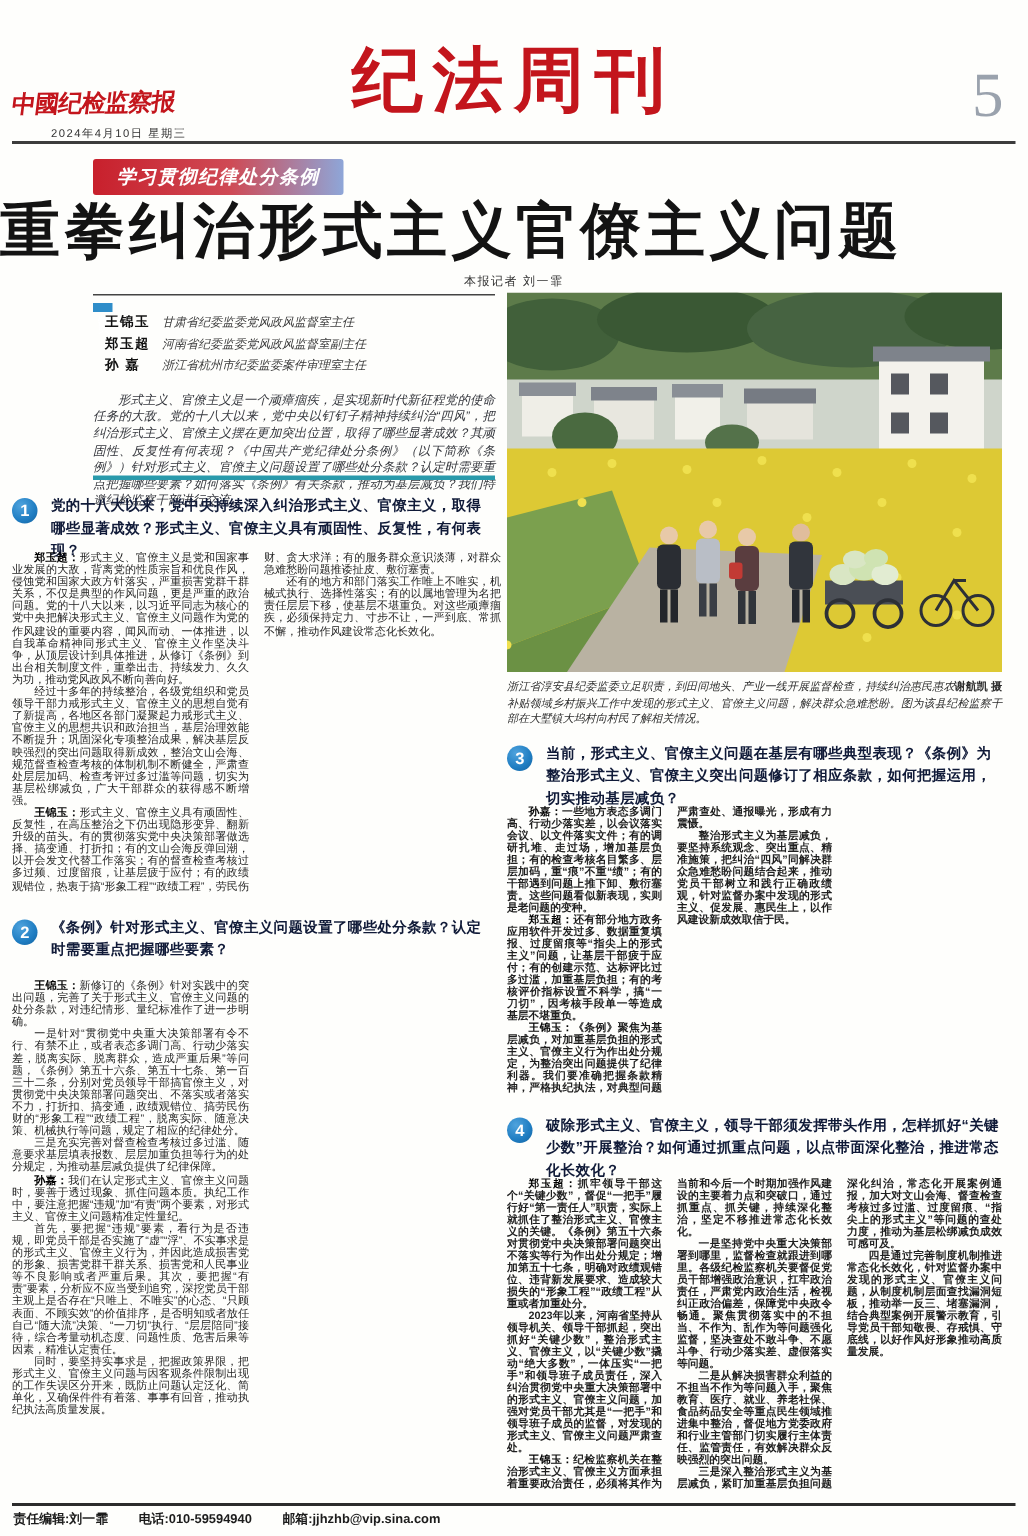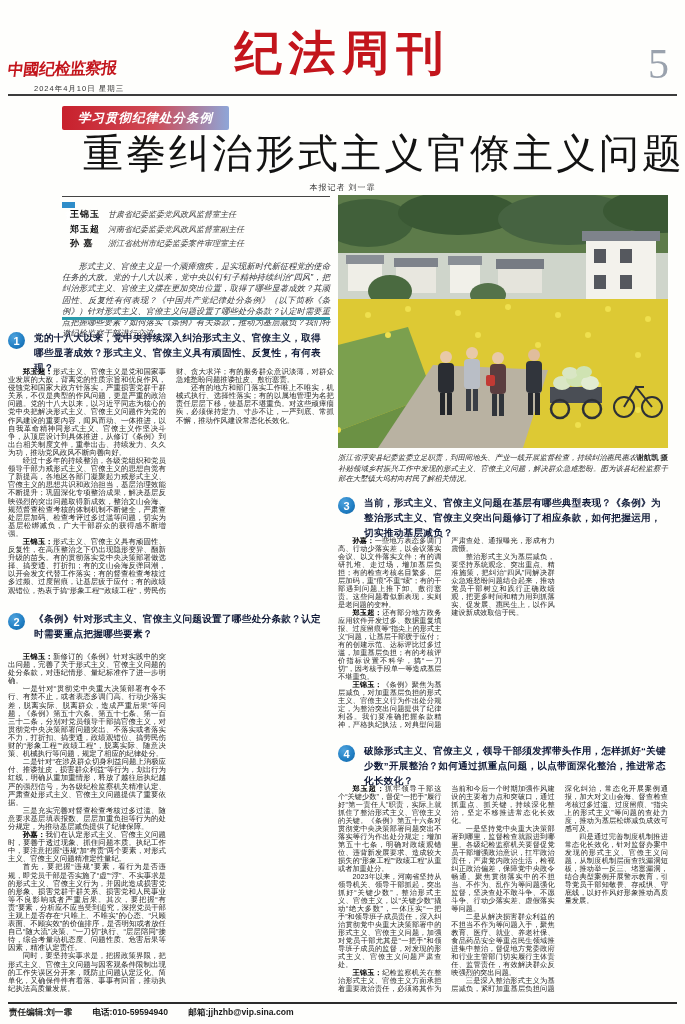--- a/index.html
+++ b/index.html
@@ -17,22 +17,22 @@
   .paper-date { position:absolute; top:84px; left:34px; font-size:7.5px; color:#333; letter-spacing:1px; }
   .page-number { position:absolute; top:40px; right:16px; font-size:42px; color:#9aa2ad;
     font-family:"Liberation Serif","DejaVu Serif",serif; }
   .header-rule { position:absolute; top:94px; left:8px; right:8px; height:2px; background:#3c3c3c; }
 
   
   .series-banner { position:absolute; top:106px; left:62px; height:20px; padding:12px 16px;
     display:flex; align-items:center; color:#fff; font-weight:bold; font-size:12.5px; letter-spacing:1px;
     font-style:italic; background:linear-gradient(90deg,#c8202c 0%,#cf4a55 55%,#8ea6d8 100%);
     border-radius:2px; }
-  .headline { position:absolute; top:126px; left:0; width:100%; text-align:right;
-    font-family:"Liberation Serif","DejaVu Serif",serif; font-weight:400; font-size:40px;
+  .headline { position:absolute; top:126px; left:0; width:100%; text-align:left;
+    font-family:"Liberation Serif","DejaVu Serif",serif; font-weight:700; font-size:40px;
     letter-spacing:3px; color:#131313; }
   .byline { position:absolute; top:182px; left:0; width:100%; text-align:center; font-size:8px; color:#333; letter-spacing:1px; }
 
   
   .guest-rule { position:absolute; top:196px; left:62px; width:268px; height:1px; background:#444; }
   .guest-box { position:absolute; top:202px; left:62px; width:268px; display:flex;flex-direction:column; }
   .guest-label { width:13px; background:#2f8dc9; color:#fff; font-size:8.5px; line-height:11px;
     writing-mode:vertical-rl; text-orientation:upright; text-align:center; padding:1px 0; letter-spacing:1px; }
   .guest-rows { flex:1; padding-left:8px; }
   .guest-row { display:flex; align-items:baseline; height:14.5px; }
@@ -55,21 +55,21 @@
   .section-head { position:absolute; display:flex; }
   .q-circle { width:17px; height:17px; border-radius:50%; flex:0 0 17px; margin-top:2px;
     background:radial-gradient(circle at 35% 30%, #4fa3dd, #1f7dc2 60%, #15619c);
     color:#fff; font-weight:bold; font-size:11px; display:flex; align-items:center; justify-content:center; }
   .q-text { margin-left:9px; font-weight:bold; font-size:9.6px; line-height:15px; color:#101a38; letter-spacing:0.3px; }
   .section-body { position:absolute; overflow:hidden; column-gap:10px; column-fill:auto;
     font-size:7.4px; line-height:8.1px; text-align:justify; color:#1f1f1f; }
   .section-body p { text-indent:2em; }
   .section-body b { color:#000; }
   .cols-2 { column-count:2; }
-  .cols-3 { column-count:3; font-size:7.2px; line-height:8px; }
+  .cols-3 { column-count:3; font-size:7.2px; line-height:8px;font-weight:bold; }
 
   .s1-head { top:330px; left:8px; width:318px; }
   .s1-body { top:368px; left:8px; width:326px; height:236px; }
   .s2-head { top:611px; left:8px; width:318px; }
   .s2-body { top:653px; left:8px; width:326px; height:347px; }
   .s3-head { top:495px; left:338px; width:330px; }
   .s3-body { top:537px; left:338px; width:330px; height:203px; }
   .s4-head { top:743px; left:338px; width:330px; }
   .s4-body { top:785px; left:338px; width:330px; height:215px; }
 
@@ -215,36 +215,35 @@
       <p>还有的地方和部门落实工作唯上不唯实，机械式执行、选择性落实；有的以属地管理为名把责任层层下移，使基层不堪重负。对这些顽瘴痼疾，必须保持定力、寸步不让，一严到底、常抓不懈，推动作风建设常态化长效化。</p>
     </div>
 
   <div class="section-head s2-head">
     <div class="q-circle">2</div>
     <div class="q-text">《条例》针对形式主义、官僚主义问题设置了哪些处分条款？认定时需要重点把握哪些要素？</div>
   </div>
   <div class="section-body cols-2 s2-body">
       <p><b>王锦玉：</b>新修订的《条例》针对实践中的突出问题，完善了关于形式主义、官僚主义问题的处分条款，对违纪情形、量纪标准作了进一步明确。</p>
       <p>一是针对“贯彻党中央重大决策部署有令不行、有禁不止，或者表态多调门高、行动少落实差，脱离实际、脱离群众，造成严重后果”等问题，《条例》第五十六条、第五十七条、第一百三十二条，分别对党员领导干部搞官僚主义，对贯彻党中央决策部署问题突出、不落实或者落实不力，打折扣、搞变通，政绩观错位、搞劳民伤财的“形象工程”“政绩工程”，脱离实际、随意决策、机械执行等问题，规定了相应的纪律处分。</p>
-      <p>二是针对“在涉及群众切身利益问题上消极应付、推诿扯皮，损害群众利益”等行为，划出行为红线，明确从重加重情形，释放了越往后执纪越严的强烈信号，为各级纪检监察机关精准认定、严肃查处形式主义、官僚主义问题提供了重要依据。</p>
       <p>三是充实完善对督查检查考核过多过滥、随意要求基层填表报数、层层加重负担等行为的处分规定，为推动基层减负提供了纪律保障。</p>
       <p><b>孙嘉：</b>我们在认定形式主义、官僚主义问题时，要善于透过现象、抓住问题本质。执纪工作中，要注意把握“违规”加“有责”两个要素，对形式主义、官僚主义问题精准定性量纪。</p>
       <p>首先，要把握“违规”要素，看行为是否违规，即党员干部是否实施了“虚”“浮”、不实事求是的形式主义、官僚主义行为，并因此造成损害党的形象、损害党群干群关系、损害党和人民事业等不良影响或者严重后果。其次，要把握“有责”要素，分析应不应当受到追究，深挖党员干部主观上是否存在“只唯上、不唯实”的心态、“只顾表面、不顾实效”的价值排序，是否明知或者放任自己“随大流”决策、“一刀切”执行、“层层陪同”接待，综合考量动机态度、问题性质、危害后果等因素，精准认定责任。</p>
       <p>同时，要坚持实事求是，把握政策界限，把形式主义、官僚主义问题与因客观条件限制出现的工作失误区分开来，既防止问题认定泛化、简单化，又确保件件有着落、事事有回音，推动执纪执法高质量发展。</p>
     </div>
 
   <div class="section-head s3-head">
     <div class="q-circle">3</div>
     <div class="q-text">当前，形式主义、官僚主义问题在基层有哪些典型表现？《条例》为整治形式主义、官僚主义突出问题修订了相应条款，如何把握运用，切实推动基层减负？</div>
   </div>
   <div class="section-body cols-3 s3-body">
       <p><b>孙嘉：</b>一些地方表态多调门高、行动少落实差，以会议落实会议、以文件落实文件；有的调研扎堆、走过场，增加基层负担；有的检查考核名目繁多、层层加码，重“痕”不重“绩”；有的干部遇到问题上推下卸、敷衍塞责。这些问题看似新表现，实则是老问题的变种。</p>
       <p><b>郑玉超：</b>还有部分地方政务应用软件开发过多、数据重复填报、过度留痕等“指尖上的形式主义”问题，让基层干部疲于应付；有的创建示范、达标评比过多过滥，加重基层负担；有的考核评价指标设置不科学，搞“一刀切”，因考核手段单一等造成基层不堪重负。</p>
       <p><b>王锦玉：</b>《条例》聚焦为基层减负，对加重基层负担的形式主义、官僚主义行为作出处分规定，为整治突出问题提供了纪律利器。我们要准确把握条款精神，严格执纪执法，对典型问题严肃查处、通报曝光，形成有力震慑。</p>
-      <p>整治形式主义为基层减负，要坚持系统观念、突出重点、精准施策，把纠治“四风”同解决群众急难愁盼问题结合起来，推动党员干部树立和践行正确政绩观，把更多时间和精力用到抓落实、促发展、惠民生上，以作风建设新成效取信于民。</p>
+      <p>整治形式主义为基层减负，要坚持系统观念、突出重点、精准施策，把纠治“四风”同解决群众急难愁盼问题结合起来，推动党员干部树立和践行正确政绩观，针对监督办案中发现的形式主义、促发展、惠民生上，以作风建设新成效取信于民。</p>
     </div>
 
   <div class="section-head s4-head">
     <div class="q-circle">4</div>
     <div class="q-text">破除形式主义、官僚主义，领导干部须发挥带头作用，怎样抓好“关键少数”开展整治？如何通过抓重点问题，以点带面深化整治，推进常态化长效化？</div>
   </div>
   <div class="section-body cols-3 s4-body">
       <p><b>郑玉超：</b>抓牢领导干部这个“关键少数”，督促“一把手”履行好“第一责任人”职责，实际上就抓住了整治形式主义、官僚主义的关键。《条例》第五十六条对贯彻党中央决策部署问题突出不落实等行为作出处分规定；增加第五十七条，明确对政绩观错位、违背新发展要求、造成较大损失的“形象工程”“政绩工程”从重或者加重处分。</p>
       <p>2023年以来，河南省坚持从领导机关、领导干部抓起，突出抓好“关键少数”，整治形式主义、官僚主义，以“关键少数”撬动“绝大多数”，一体压实“一把手”和领导班子成员责任，深入纠治贯彻党中央重大决策部署中的形式主义、官僚主义问题，加强对党员干部尤其是“一把手”和领导班子成员的监督，对发现的形式主义、官僚主义问题严肃查处。</p>
       <p><b>王锦玉：</b>纪检监察机关在整治形式主义、官僚主义方面承担着重要政治责任，必须将其作为当前和今后一个时期加强作风建设的主要着力点和突破口，通过抓重点、抓关键，持续深化整治，坚定不移推进常态化长效化。</p>

